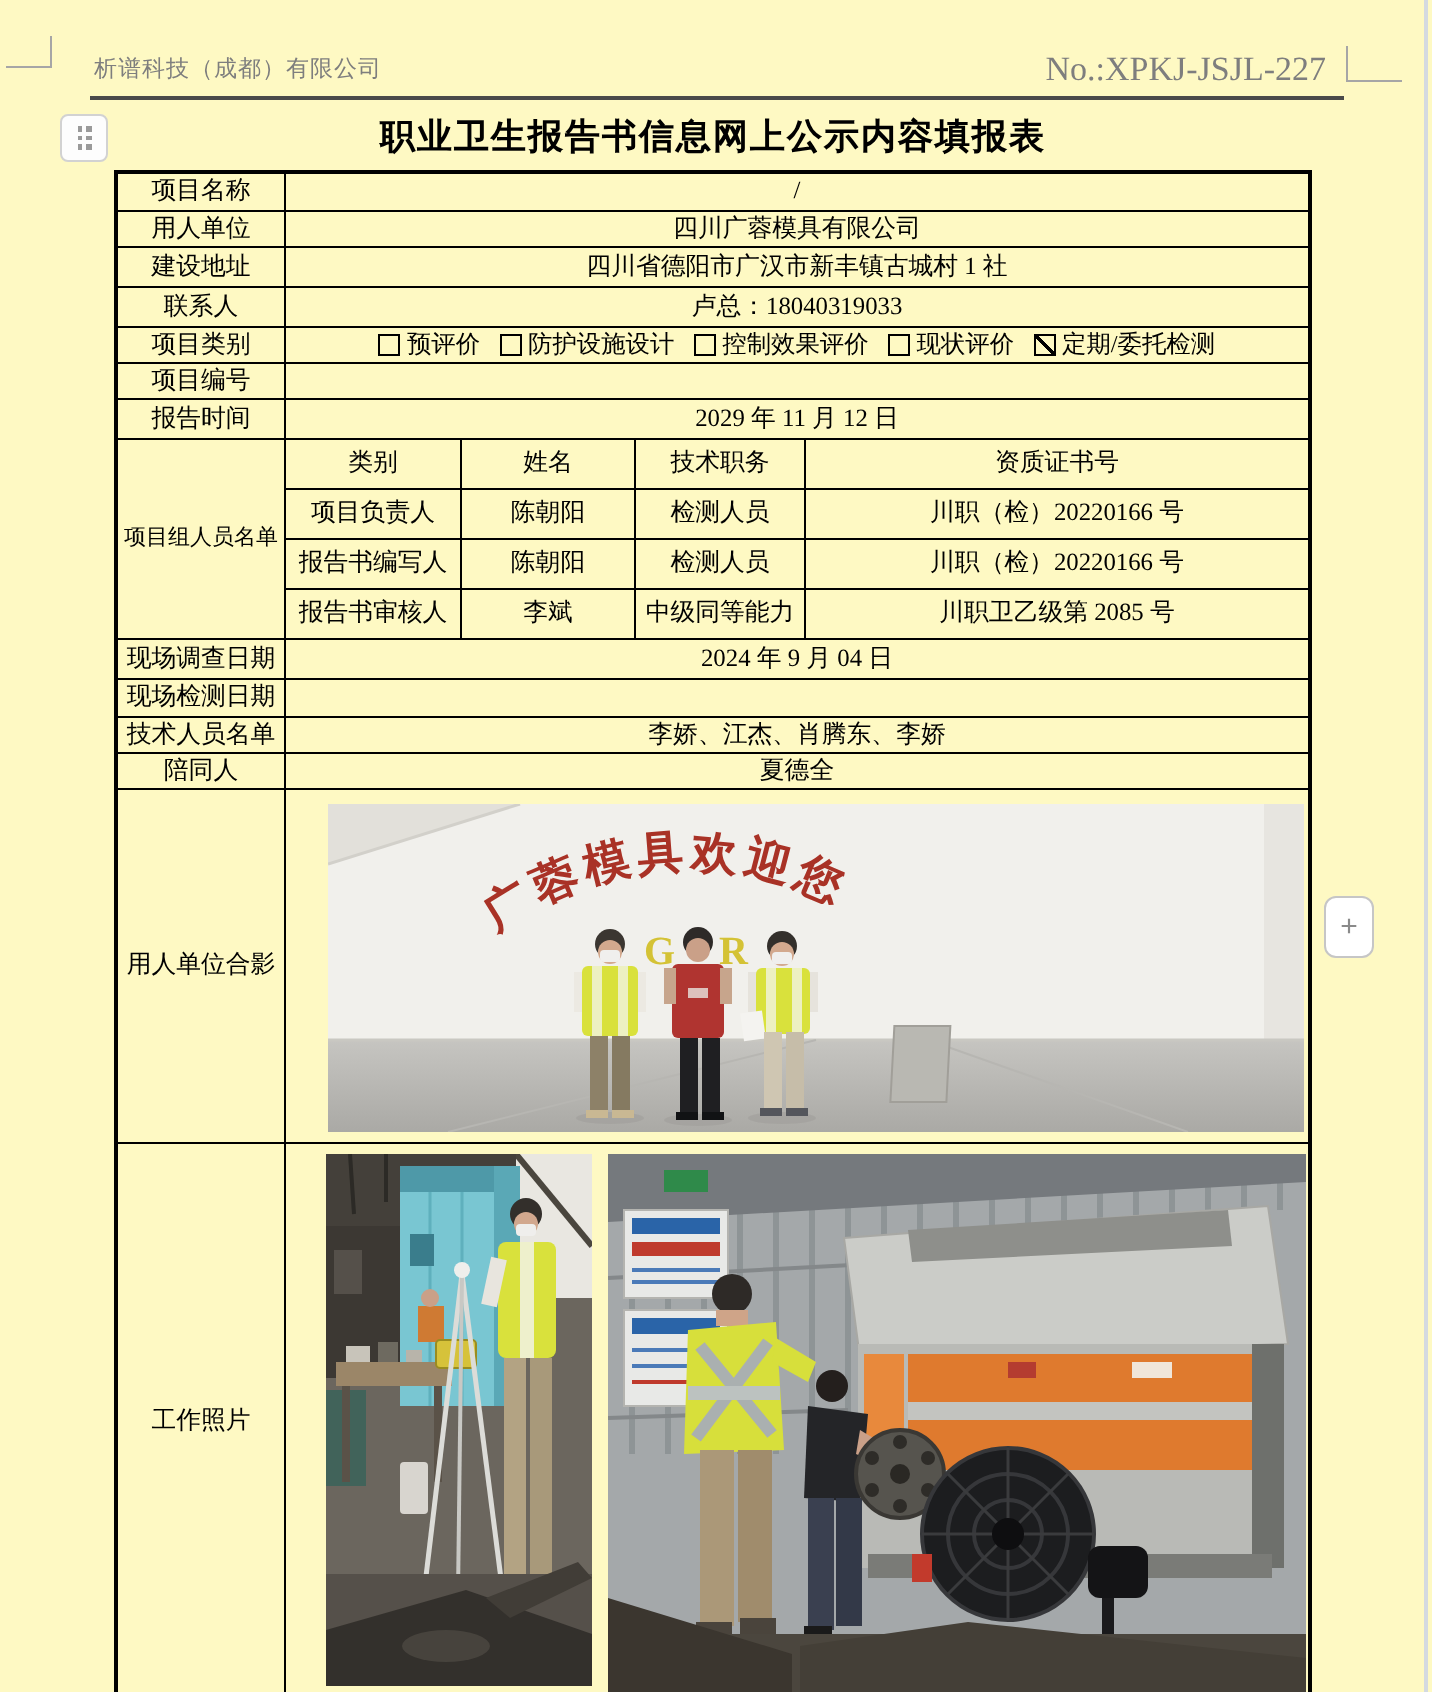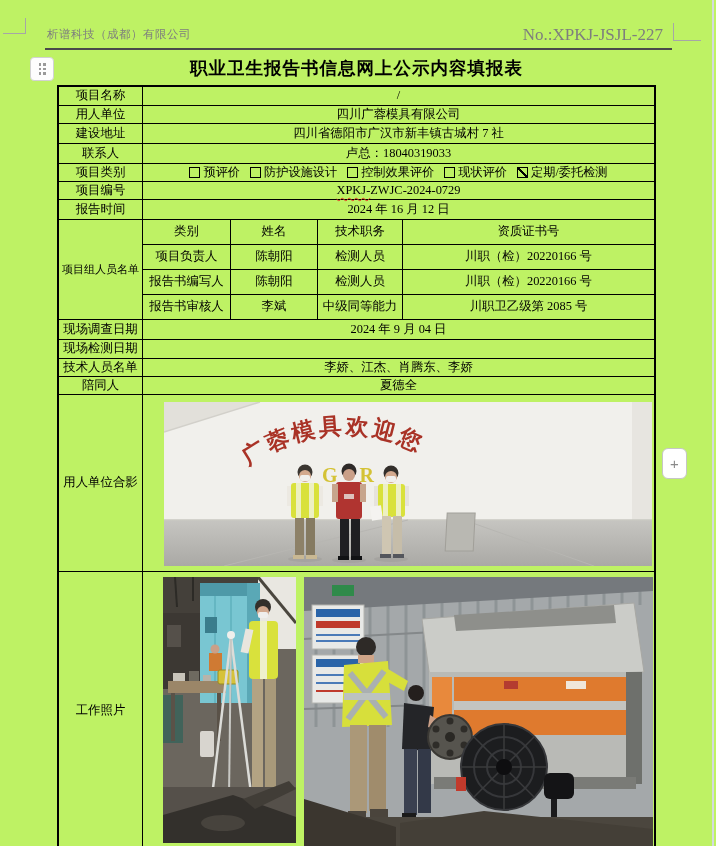--- a/index.html
+++ b/index.html
@@ -1,16 +1,16 @@
 <!DOCTYPE html>
 <html><head>
 <meta charset="utf-8">
 <style>
   html,body{margin:0;padding:0;background:#fff;}
-  .page{position:relative;width:716px;height:846px;background:#bef264;overflow:hidden;
+  .page{position:relative;width:716px;height:846px;background:#fef9c3;overflow:hidden;
         font-family:"Liberation Serif","DejaVu Serif",serif;color:#000;}
   
   .hdr-left{position:absolute;left:47px;top:27px;font-size:11.5px;color:#7e7e7e;letter-spacing:.5px;}
   .hdr-right{position:absolute;right:53px;top:25px;font-size:17px;color:#7e7e7e;}
   .hdr-rule{position:absolute;left:45px;top:48px;width:627px;height:2px;background:#4a4a4a;}
   .crop-tl{position:absolute;left:3px;top:18px;width:22px;height:15px;
            border-right:1px solid #a6a6a6;border-bottom:1px solid #a6a6a6;}
   .crop-tr{position:absolute;left:673px;top:23px;width:27px;height:17px;
            border-left:1px solid #a6a6a6;border-bottom:1px solid #a6a6a6;}
   .right-edge{position:absolute;left:712px;top:0;width:2px;height:846px;background:#d4dae0;}
@@ -81,21 +81,21 @@
     <div class="trow" style="height:19px">
       <div class="lbl">项目名称</div>
       <div class="val">/</div>
     </div>
     <div class="trow" style="height:18px">
       <div class="lbl">用人单位</div>
       <div class="val">四川广蓉模具有限公司</div>
     </div>
     <div class="trow" style="height:20px">
       <div class="lbl">建设地址</div>
-      <div class="val">四川省德阳市广汉市新丰镇古城村 7 社</div>
+      <div class="val">四川省德阳市广汉市新丰镇古城村 1 社</div>
     </div>
     <div class="trow" style="height:20px">
       <div class="lbl">联系人</div>
       <div class="val">卢总：18040319033</div>
     </div>
     <div class="trow" style="height:18px">
       <div class="lbl">项目类别</div>
       <div class="val cbrow">
         <span class="cbitem">
             <span class="cb"></span>
@@ -114,28 +114,24 @@
             <span>现状评价</span>
           </span>
         <span class="cbitem">
             <span class="cb checked"></span>
             <span>定期/委托检测</span>
           </span>
       </div>
     </div>
     <div class="trow" style="height:18px">
       <div class="lbl">项目编号</div>
-      <div class="val">
-        <span class="wavy">XPKJ-</span>
-          <span> ZWJC-2024-0729</span>
-      </div>
     </div>
     <div class="trow" style="height:20px">
       <div class="lbl">报告时间</div>
-      <div class="val">2024 年 16 月 12 日</div>
+      <div class="val">2029 年 11 月 12 日</div>
     </div>
 
     <div class="trow" style="height:100px">
       <div class="lbl tight">项目组人员名单</div>
       <div class="sub">
         <div class="srow">
           <div class="sc c1">类别</div>
           <div class="sc c2">姓名</div>
           <div class="sc c3">技术职务</div>
           <div class="sc c4">资质证书号</div>

